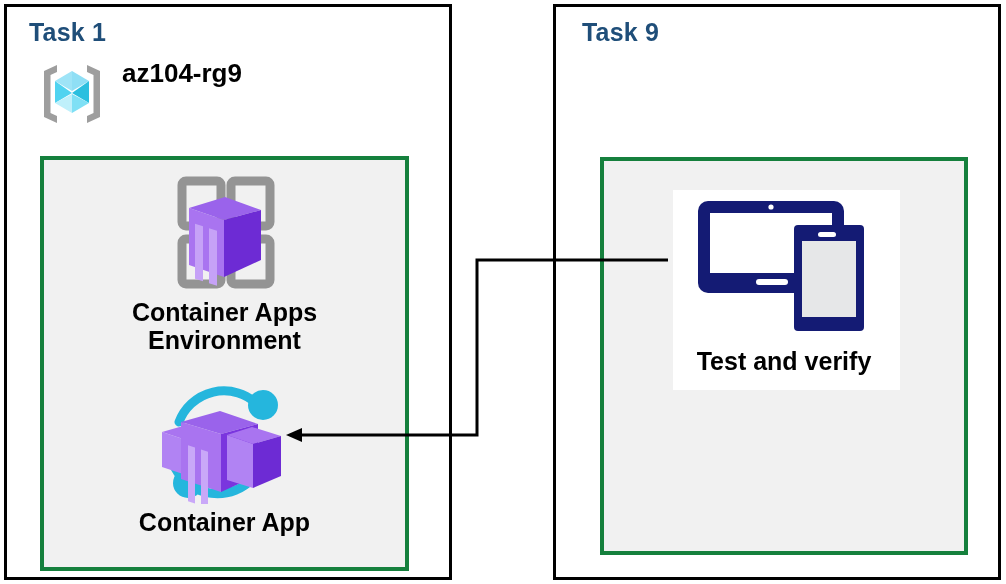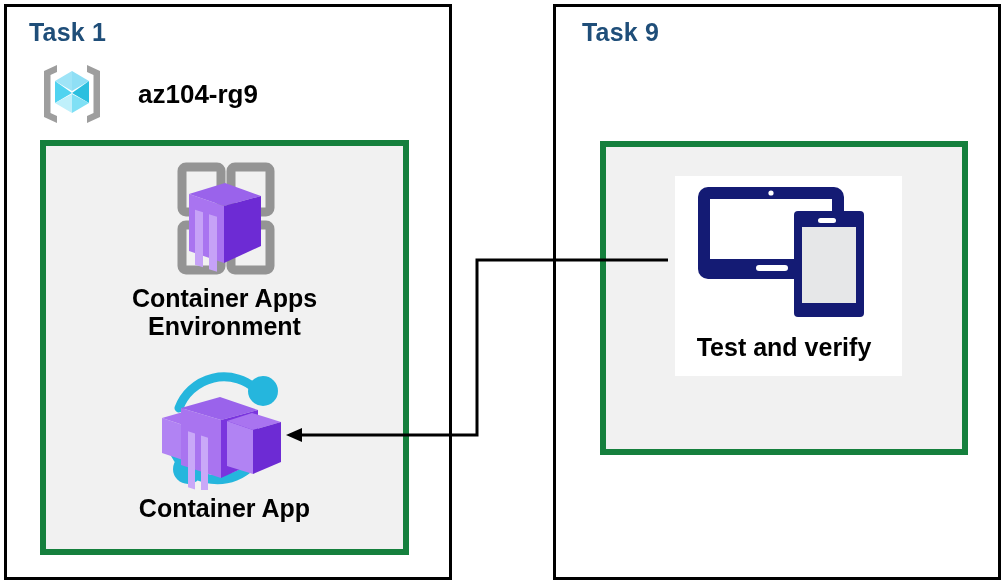--- a/index.html
+++ b/index.html
@@ -42,39 +42,40 @@
   #task1-title { left: 29px;  top: 18px; text-align: center; }
   #task2-title { left: 582px; top: 18px; }
 
   
   #rg-row {
     position: absolute;
     left: 36px;
     top: 58px;
     height: 72px;
     display: flex;
-    align-items: center;
-    gap: 30px;
+    align-items: flex-start;
+    gap: 14px;
   }
   #rg-label {
     font-size: 26px;
     font-weight: bold;
     color: #000000;
     white-space: nowrap;
   }
 
   
   .panel {
     position: absolute;
     box-sizing: border-box;
-    border: 6px solid #15803d;
+    border: 4px solid #15803d;
     background: #f1f1f1;
+    margin-top: 16px;
   }
   #task1-panel { left: 40px;  top: 140px; width: 369px; height: 415px; }
-  #task2-panel { left: 600px; top: 141px; width: 368px; height: 314px; }
+  #task2-panel { left: 600px; top: 141px; width: 368px; height: 398px; }
 
   
   .node {
     position: absolute;
     width: 100%;
     text-align: center;
   }
   .node-label {
     font-size: 25px;
     font-weight: bold;

